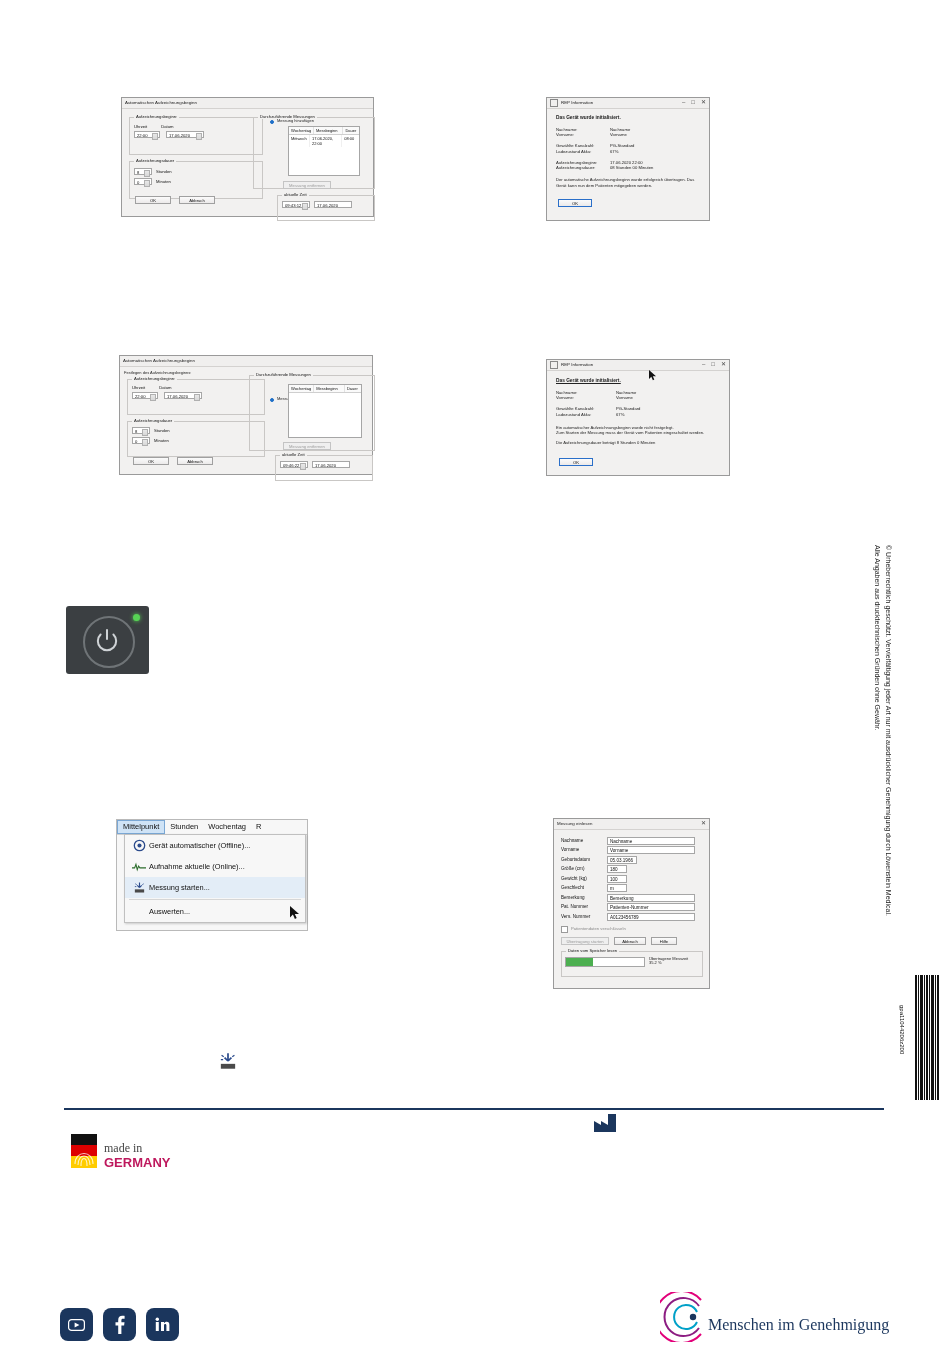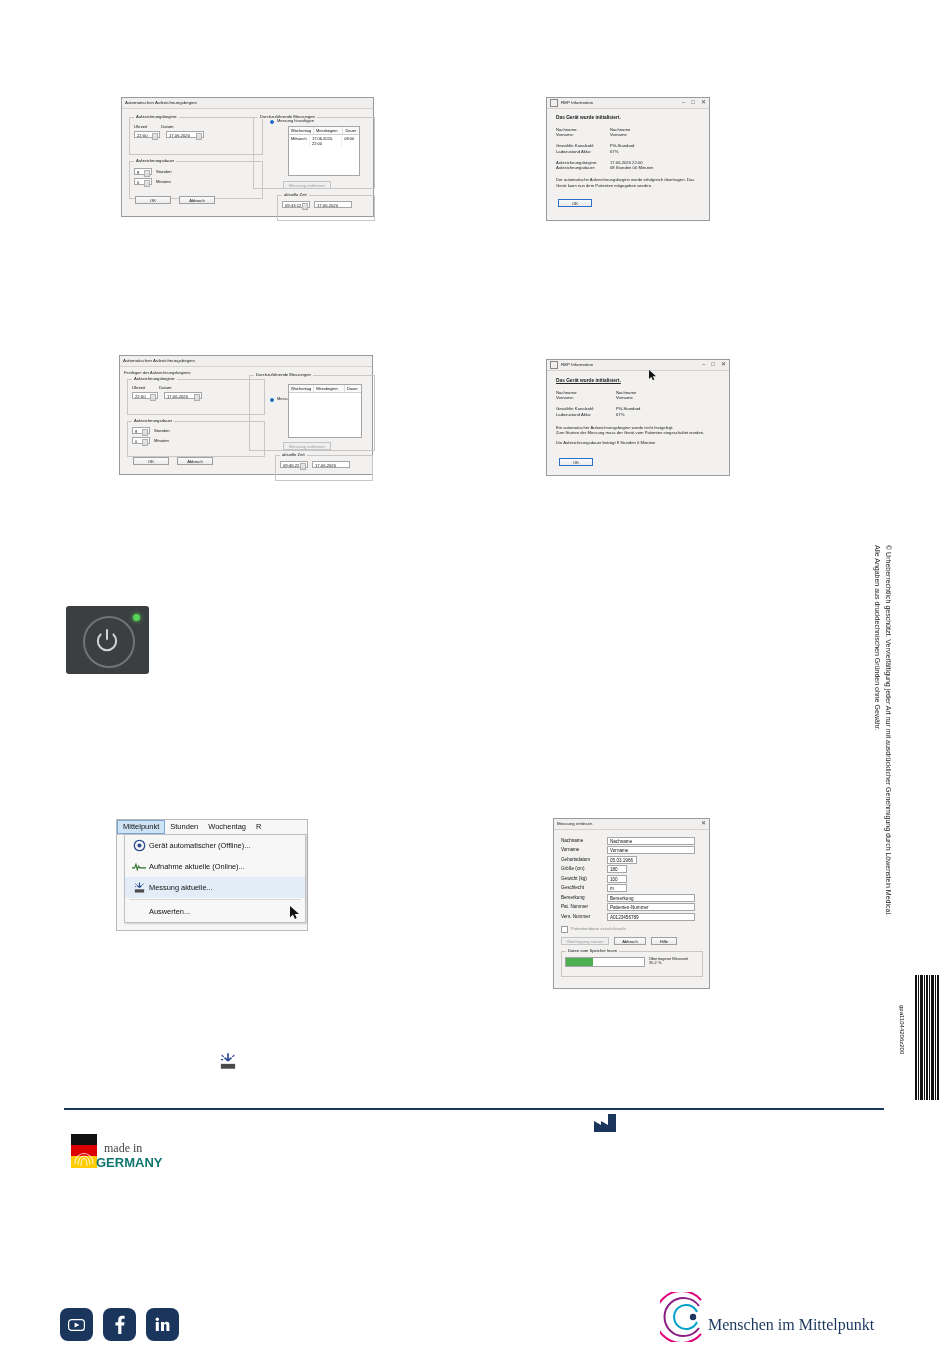--- a/index.html
+++ b/index.html
@@ -109,21 +109,21 @@
   #fig5 .r .lab{width:46px;font-size:4.6px;color:#111;}
   #fig5 .r .fld{height:8px;line-height:8px;font-size:4.6px;}
 
   
   #rule{position:absolute;left:64px;top:1108px;width:820px;height:2px;background:#1b365d;}
 
   
   #mig{position:absolute;left:66px;top:1134px;width:160px;height:58px;}
   #mig .flag{position:absolute;left:5px;top:0;width:26px;height:34px;}
   #mig .t1{position:absolute;left:38px;top:7px;font-size:12px;color:#444;font-family:"Liberation Serif",serif;}
-  #mig .t2{position:absolute;left:30px;top:21px;font-size:13px;font-weight:bold;color:#0f766e;}
+  #mig .t2{position:absolute;left:38px;top:21px;font-size:13px;font-weight:bold;color:#be185d;}
 
   
   #manu{position:absolute;left:590px;top:1108px;width:30px;height:30px;}
 
   
   #copy{
     position:absolute;left:893px;top:545px;width:370px;
     transform:rotate(90deg);transform-origin:0 0;
     font-size:7px;color:#222;line-height:1.5;white-space:nowrap;
   }
@@ -406,21 +406,21 @@
       <span>Aufnahme aktuelle (Online)...</span>
     </div>
     <div class="mi hi">
       <span class="ico">
         <svg width="13" height="13" viewBox="0 0 14 14">
           <rect x="2" y="9" width="10" height="3.4" fill="#4a4a4a"></rect>
           <path d="M7 1.5 L7 7 M7 7 L4.6 4.6 M7 7 L9.4 4.6" stroke="#2b4b8c" stroke-width="1.2" fill="none"></path>
           <path d="M2.5 3 L4 4 M11.5 3 L10 4 M2 6 L3.6 6" stroke="#2b4b8c" stroke-width="0.9"></path>
         </svg>
       </span>
-      <span>Messung aktuelle...</span>
+      <span>Messung starten...</span>
     </div>
     <div class="sep"></div>
     <div class="mi">
       <span class="ico"></span>
       <span>Auswerten...</span>
     </div>
   </div>
 </div>
 <svg id="cursor" viewBox="0 0 10 14">
   <polygon points="0,0 0,11.5 2.9,8.6 4.9,13 6.7,12.1 4.8,8 9,8" fill="#111"></polygon>
@@ -569,14 +569,14 @@
   </div>
 </div>
 
 <div id="brand">
   <svg style="position:absolute;left:0;top:0;" width="46" height="50" viewBox="0 0 46 50">
     <path d="M41 8 A26 26 0 1 0 41 42" fill="none" stroke="#e2007a" stroke-width="2"></path>
     <path d="M39 14 A19 19 0 1 0 39 36" fill="none" stroke="#8c1d82" stroke-width="2"></path>
     <path d="M37 20 A12 12 0 1 0 37 30" fill="none" stroke="#00a0c8" stroke-width="2"></path>
     <circle cx="33" cy="25" r="3.2" fill="#1b365d"></circle>
   </svg>
-  <div class="claim">Menschen im Mittelpunkt</div>
+  <div class="claim">Menschen im Genehmigung</div>
 </div>
 
 </body></html>

